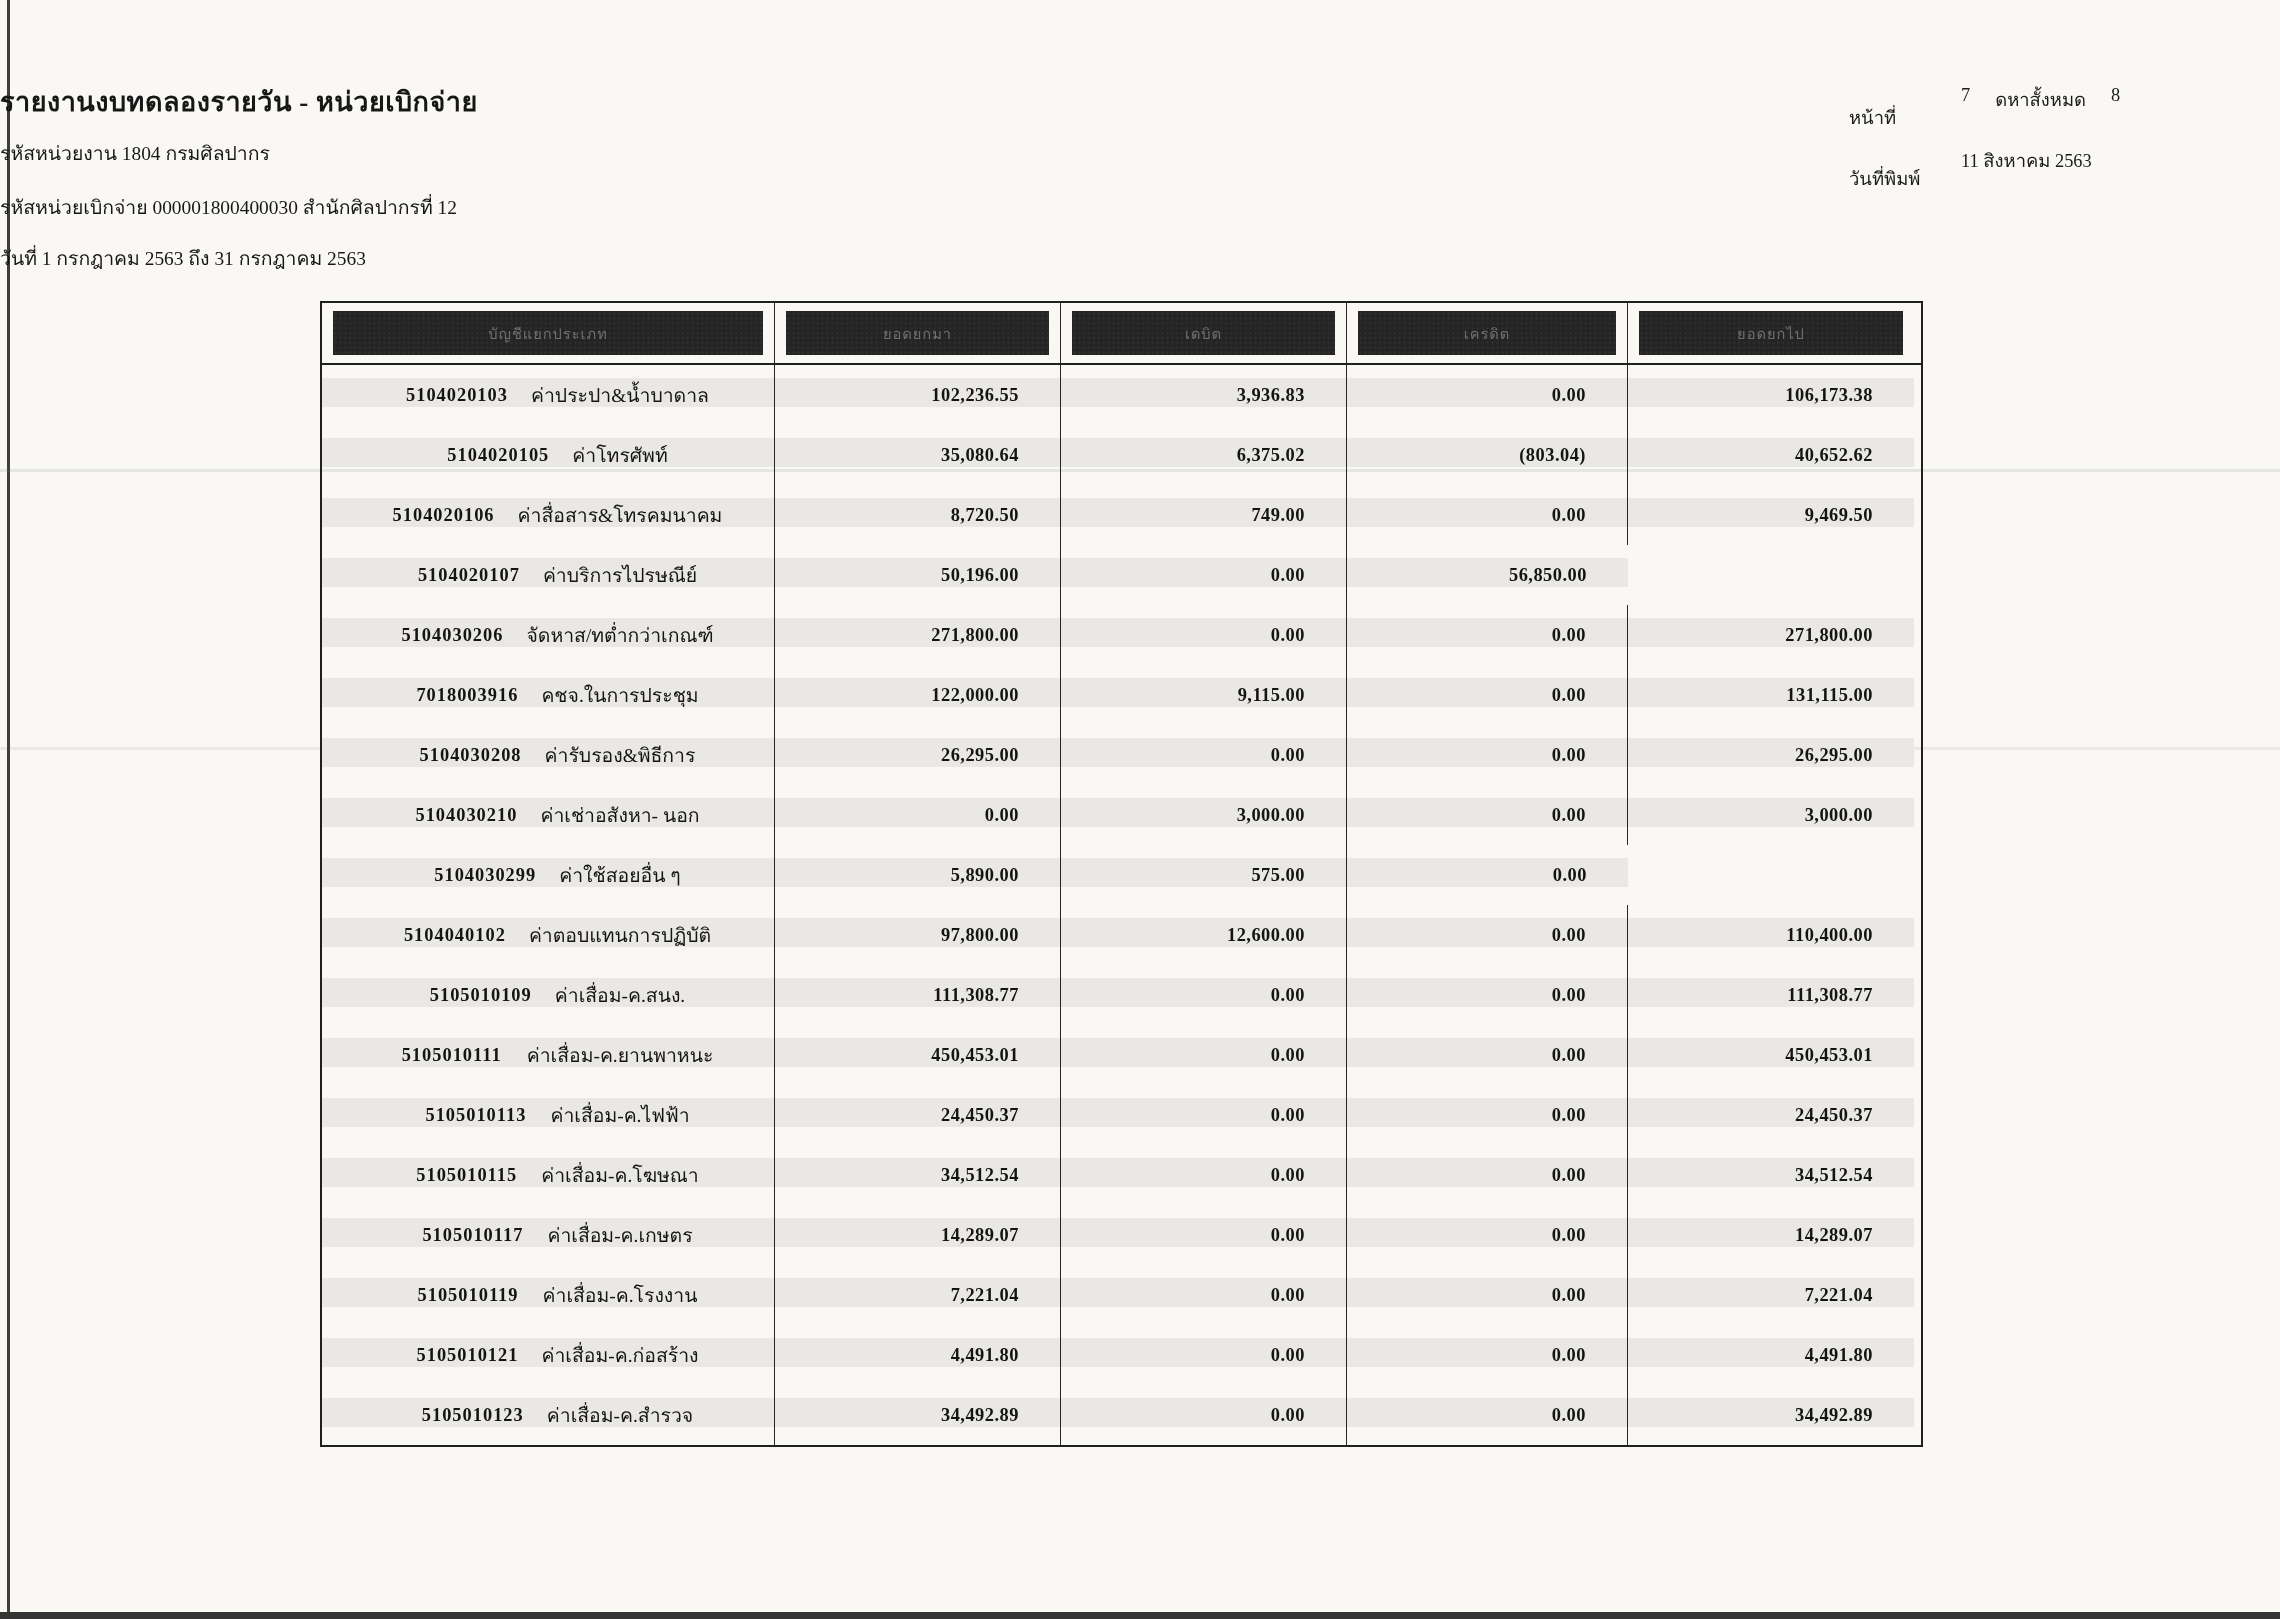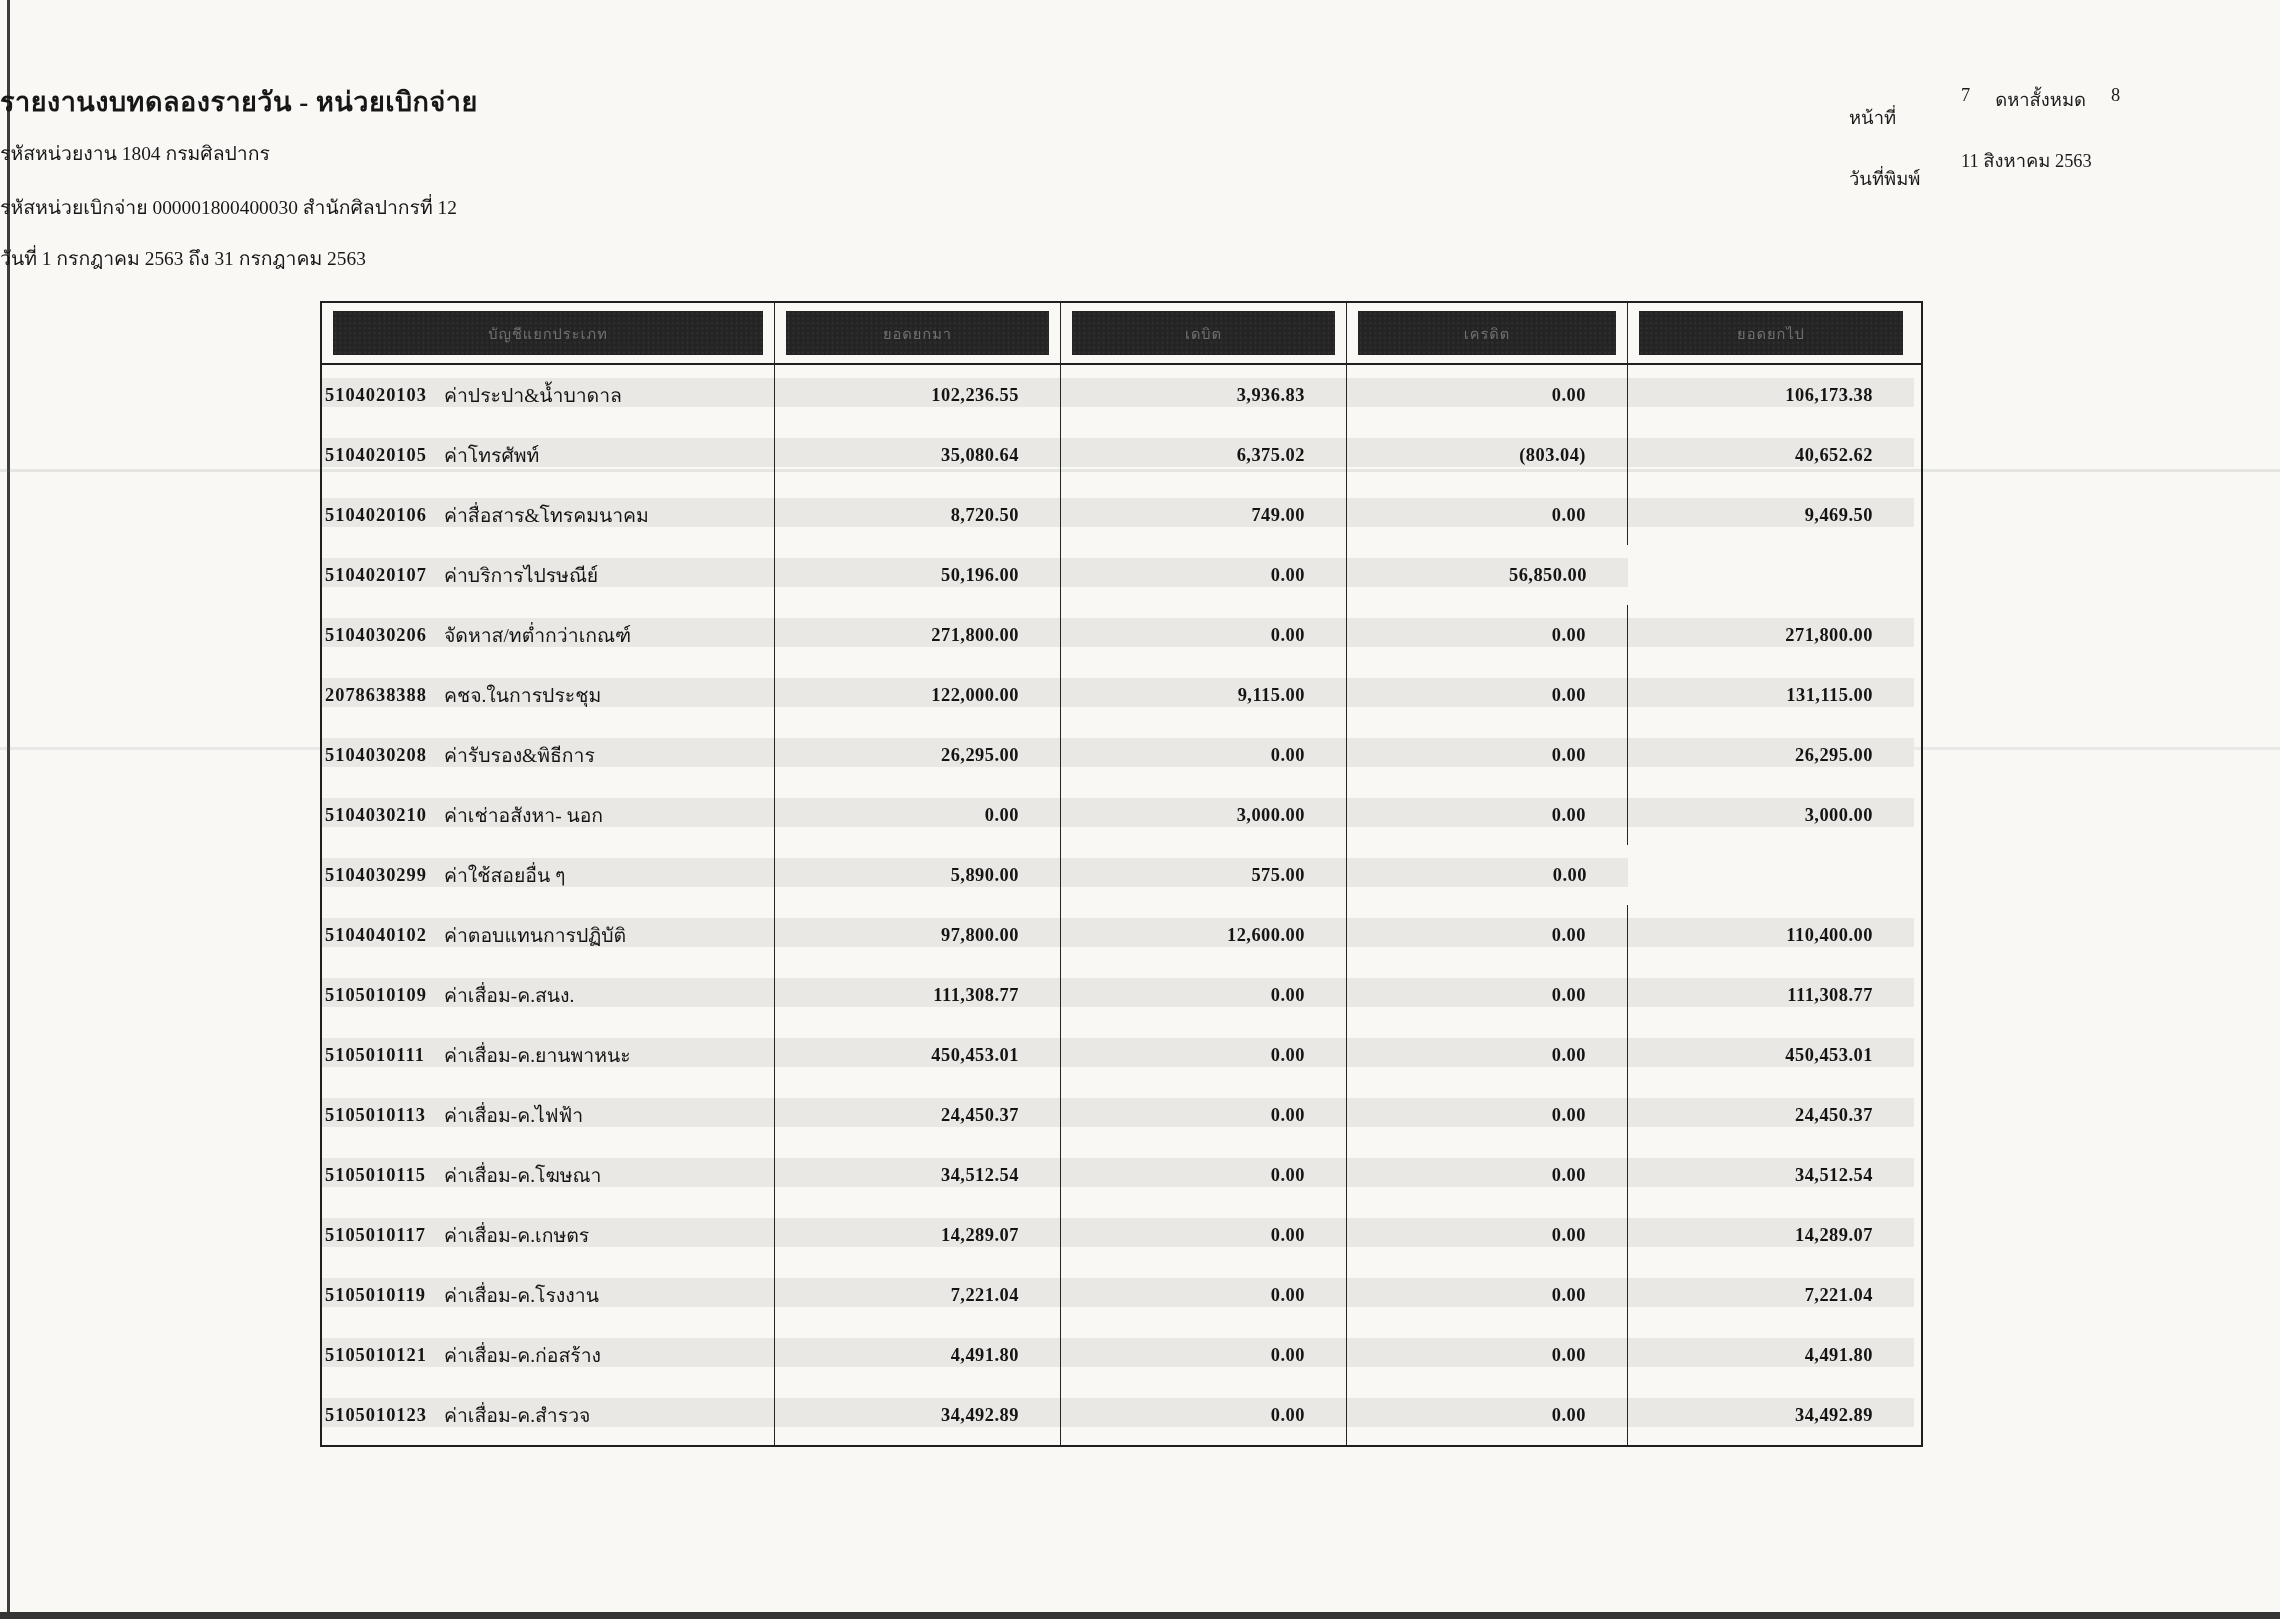--- a/index.html
+++ b/index.html
@@ -49,21 +49,21 @@
   .hdr-label{color:#7d7d7d;font-size:14.6px;opacity:0.85;letter-spacing:1px;}
 
   .body-rows{position:relative;}
   .data-row{height:60px;}
   .data-cell{
     position:relative;border-right:1.9px solid #262626;
     display:flex;align-items:center;
     background:linear-gradient(180deg, transparent 0 12.6px, #e9e8e4 12.6px 42px, transparent 42px);
   }
   .data-cell:last-child{border-right:none;}
-  .acct-cell{padding-left:3px;gap:10px;}
+  .acct-cell{padding-left:19px;gap:16px;justify-content:center;}
   .acct-code{font-weight:bold;font-size:18.4px;color:#141414;width:109px;letter-spacing:1px;}
   .acct-name{font-size:19.4px;color:#141414;}
   .num-cell{justify-content:flex-end;padding-right:41px;font-size:18.4px;font-weight:bold;color:#141414;letter-spacing:0.5px;}
 </style>
 </head>
 <body>
 
 <div class="page">
 
   <div class="scan-left-edge"></div>
@@ -162,21 +162,21 @@
       <span class="acct-code">5104030206</span>
       <span class="acct-name">จัดหาส/ทต่ำกว่าเกณฑ์</span>
     </div>
     <div class="data-cell num-cell">271,800.00</div>
     <div class="data-cell num-cell">0.00</div>
     <div class="data-cell num-cell">0.00</div>
     <div class="data-cell num-cell">271,800.00</div>
   </div>
         <div class="grid-row data-row">
     <div class="data-cell acct-cell">
-      <span class="acct-code">2078638388</span>
+      <span class="acct-code">7018003916</span>
       <span class="acct-name">คชจ.ในการประชุม</span>
     </div>
     <div class="data-cell num-cell">122,000.00</div>
     <div class="data-cell num-cell">9,115.00</div>
     <div class="data-cell num-cell">0.00</div>
     <div class="data-cell num-cell">131,115.00</div>
   </div>
         <div class="grid-row data-row">
     <div class="data-cell acct-cell">
       <span class="acct-code">5104030208</span>

